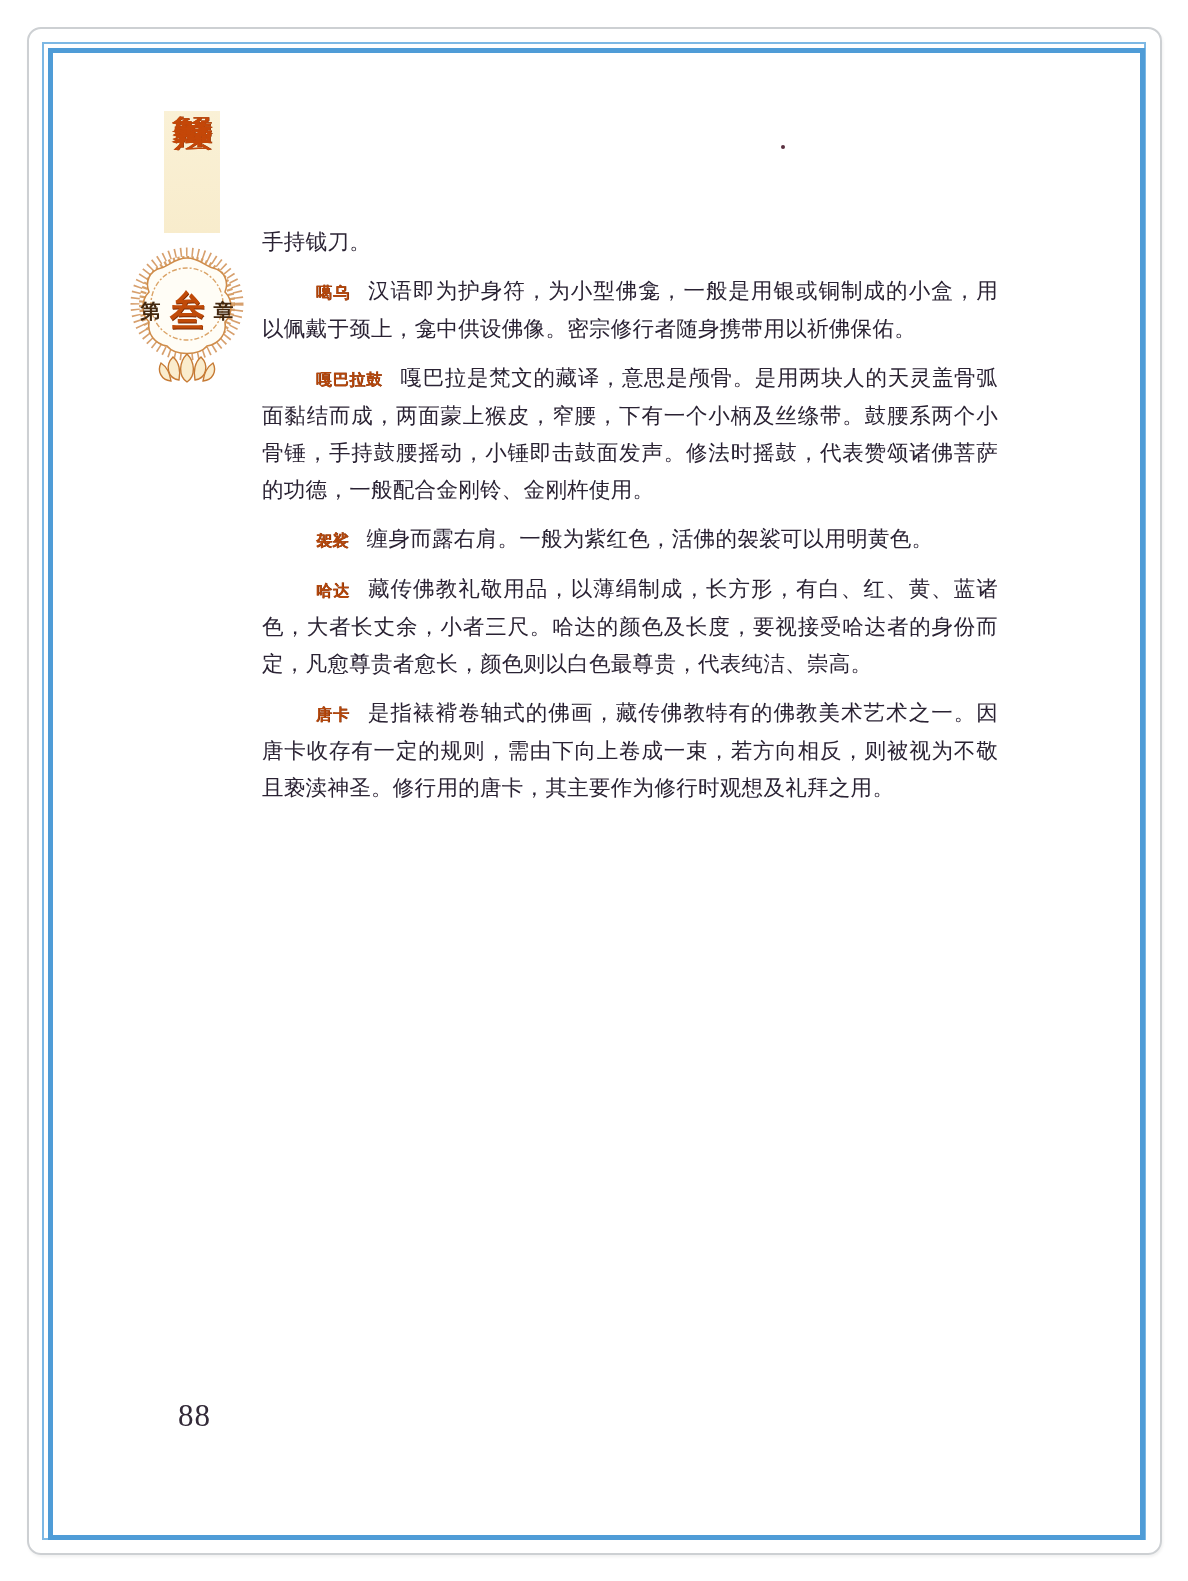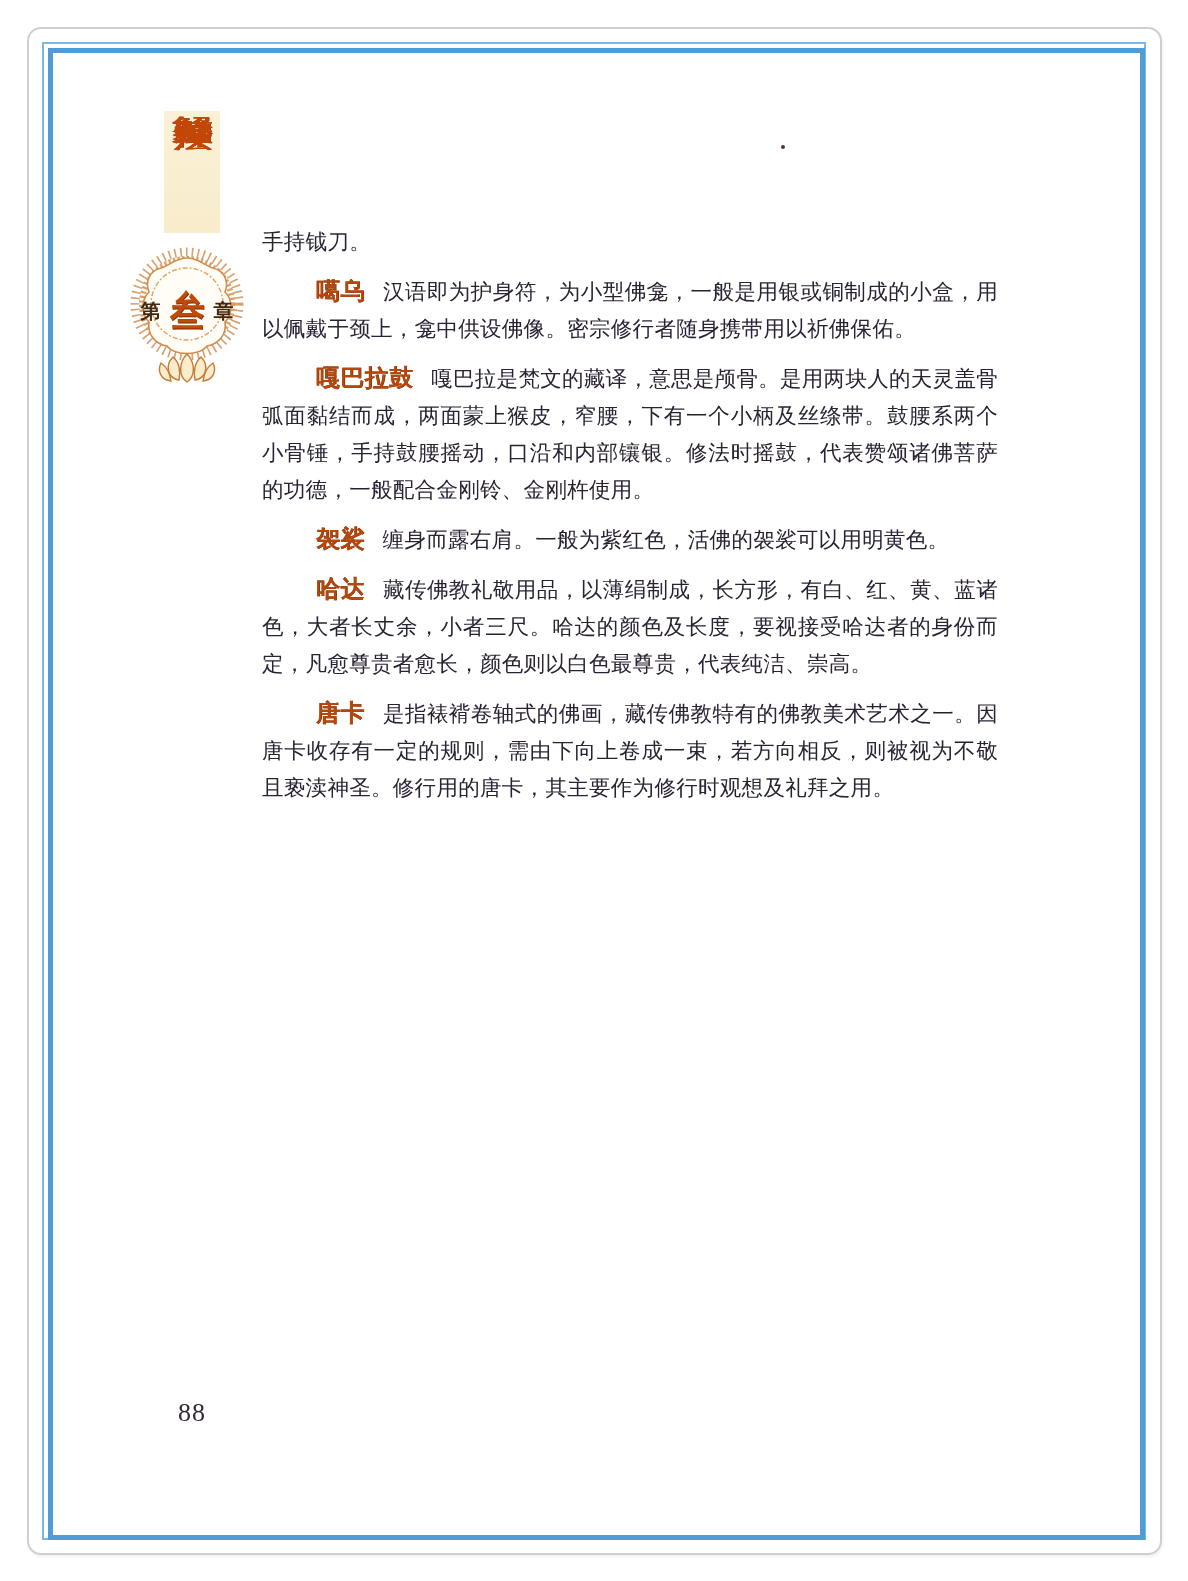--- a/index.html
+++ b/index.html
@@ -27,24 +27,24 @@
     display:flex;align-items:center;justify-content:center;gap:6px;}
   .ch-side{font-size:20px;font-weight:bold;color:#43280f;line-height:1;}
   .ch-num{font-size:41px;font-weight:bold;color:#c04a08;line-height:1;transform:scaleX(0.85);text-shadow:0.5px 0.5px 0 #7c2a04;}
 
   
   .content{position:absolute;left:262px;top:224px;width:736px;}
   .content p{margin:0;font-size:21.5px;line-height:37px;color:#2a2233;
     text-align:justify;text-justify:inter-ideograph;letter-spacing:0.3px;}
   .content p + p{margin-top:12px;}
   .indent{text-indent:54px;}
-  .term{color:#b5470b;font-weight:bold;font-size:24px;margin-right:18px;
+  .term{color:#b5470b;font-weight:bold;font-size:16px;margin-right:18px;
     text-shadow:0.4px 0.4px 0 #6e2404;}
 
-  .pageno{position:absolute;left:178px;top:1398px;font-size:26px;color:#332a38;letter-spacing:1px;}
+  .pageno{position:absolute;left:178px;top:1398px;font-size:31px;color:#332a38;letter-spacing:1px;}
   .speck{position:absolute;left:781px;top:145px;width:4px;height:4px;border-radius:50%;background:#5a3040;}
 </style>
 </head>
 <body>
 
 <div class="page">
 
   <div class="frame-gray"></div>
   <div class="frame-thin"></div>
   <div class="frame-thick"></div>
@@ -71,21 +71,21 @@
     <span class="ch-side">第</span>
     <span class="ch-num">叁</span>
     <span class="ch-side">章</span>
   </div>
 
   <div class="speck"></div>
 
   <main class="content">
     <p><span>手持钺刀。</span></p>
     <p class="indent"><span class="term">噶乌</span><span>汉语即为护身符，为小型佛龛，一般是用银或铜制成的小盒，用以佩戴于颈上，龛中供设佛像。密宗修行者随身携带用以祈佛保佑。</span></p>
-    <p class="indent"><span class="term">嘎巴拉鼓</span><span>嘎巴拉是梵文的藏译，意思是颅骨。是用两块人的天灵盖骨弧面黏结而成，两面蒙上猴皮，窄腰，下有一个小柄及丝绦带。鼓腰系两个小骨锤，手持鼓腰摇动，口沿和内部镶银。修法时摇鼓，代表赞颂诸佛菩萨的功德，一般配合金刚铃、金刚杵使用。</span></p>
+    <p class="indent"><span class="term">嘎巴拉鼓</span><span>嘎巴拉是梵文的藏译，意思是颅骨。是用两块人的天灵盖骨弧面黏结而成，两面蒙上猴皮，窄腰，下有一个小柄及丝绦带。鼓腰系两个小骨锤，手持鼓腰摇动，小锤即击鼓面发声。修法时摇鼓，代表赞颂诸佛菩萨的功德，一般配合金刚铃、金刚杵使用。</span></p>
     <p class="indent"><span class="term">袈裟</span><span>缠身而露右肩。一般为紫红色，活佛的袈裟可以用明黄色。</span></p>
     <p class="indent"><span class="term">哈达</span><span>藏传佛教礼敬用品，以薄绢制成，长方形，有白、红、黄、蓝诸色，大者长丈余，小者三尺。哈达的颜色及长度，要视接受哈达者的身份而定，凡愈尊贵者愈长，颜色则以白色最尊贵，代表纯洁、崇高。</span></p>
     <p class="indent"><span class="term">唐卡</span><span>是指裱褙卷轴式的佛画，藏传佛教特有的佛教美术艺术之一。因唐卡收存有一定的规则，需由下向上卷成一束，若方向相反，则被视为不敬且亵渎神圣。修行用的唐卡，其主要作为修行时观想及礼拜之用。</span></p>
   </main>
 
   <div class="pageno">88</div>
 
 </div>
 
 </body></html>

